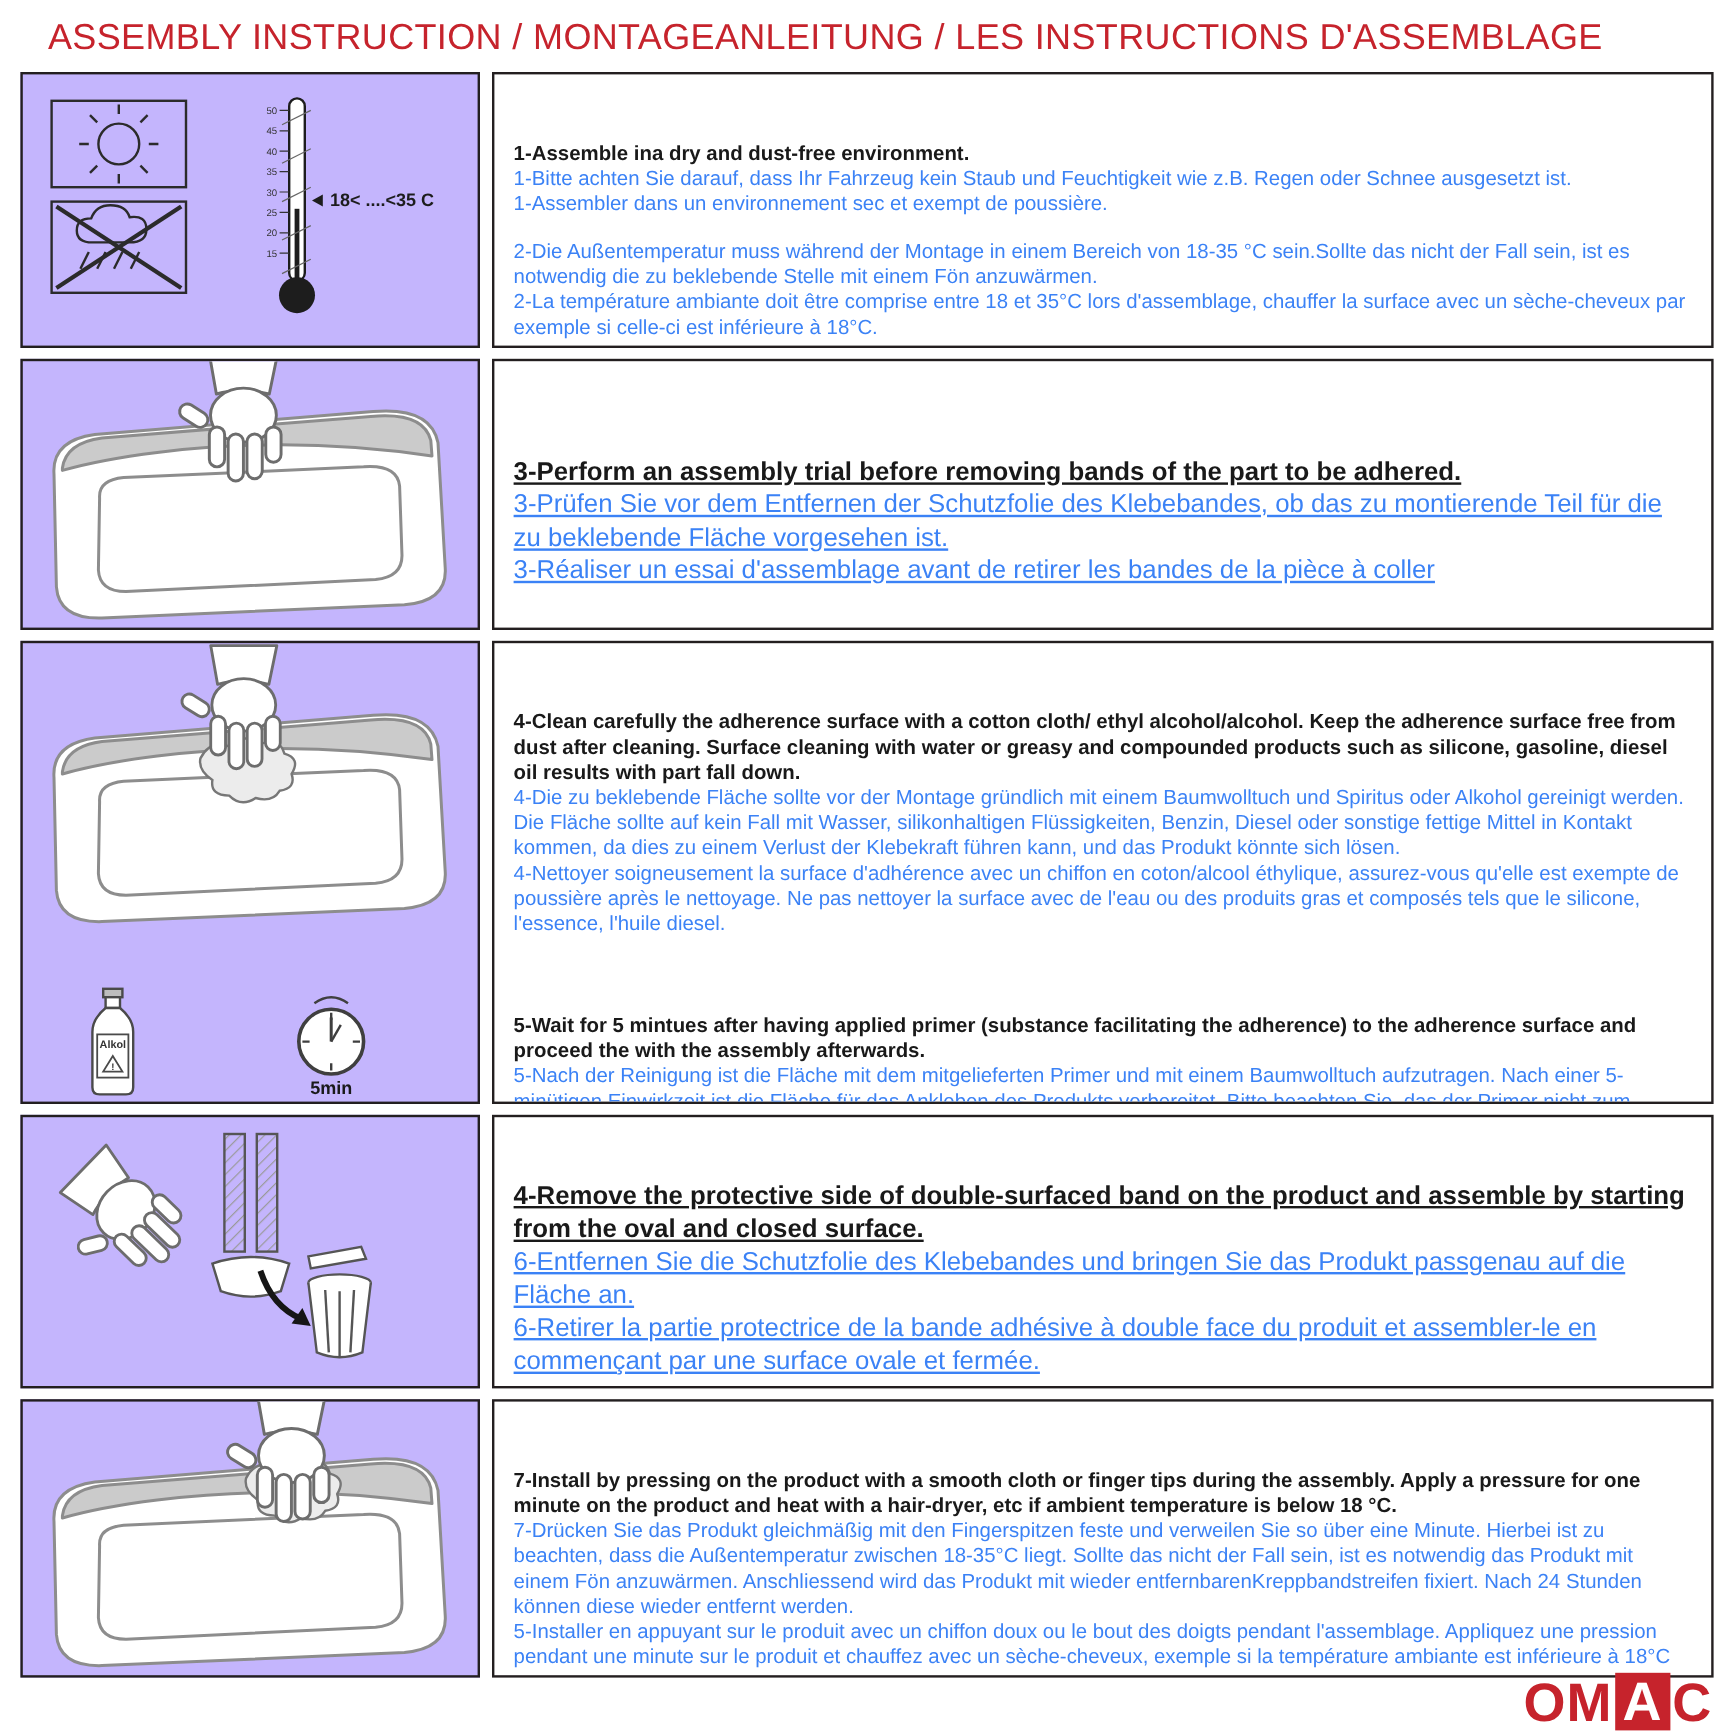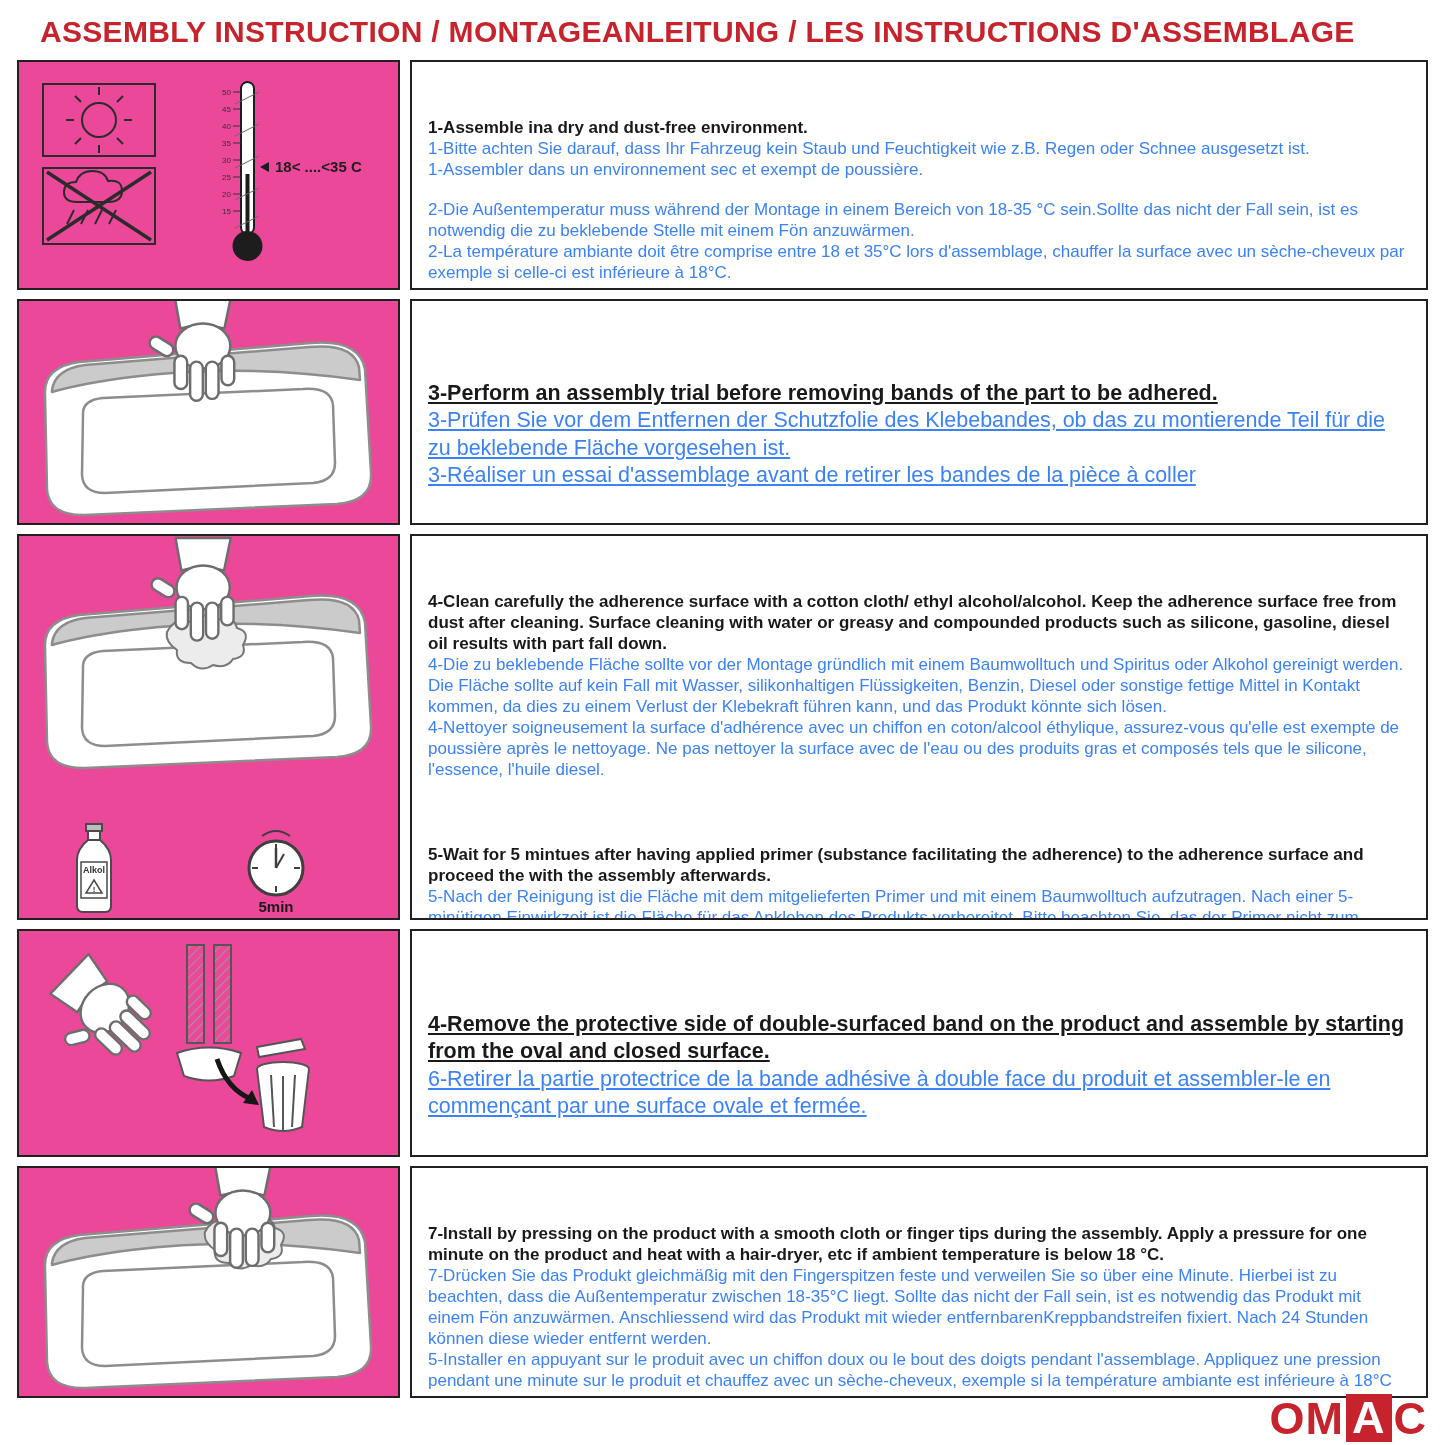--- a/index.html
+++ b/index.html
@@ -1,22 +1,22 @@
 <!DOCTYPE html>
 <html><head>
 <meta charset="utf-8">
 <style>
   * { margin:0; padding:0; box-sizing:border-box; }
   html,body { background:#ffffff; }
   body { font-family:"Liberation Sans", sans-serif; width:1445px; }
   .page { position:relative; width:1445px; height:1445px; background:#fff; overflow:hidden; }
-  .title { padding:15px 40px 11px 40px; font-size:30px; font-weight:700; color:#c6232c; letter-spacing:.3px; }
+  .title { padding:15px 40px 11px 40px; font-size:30px; font-weight:400; color:#c6232c; letter-spacing:.3px; }
   .rows { display:flex; flex-direction:column; gap:9px; padding:0 17px; }
   .row { display:flex; gap:10px; }
-  .illus { flex:none; width:383px; border:2px solid #231f20; background:#ec4899;
+  .illus { flex:none; width:383px; border:2px solid #231f20; background:#c4b5fd;
            display:flex; align-items:center; justify-content:center; overflow:hidden; }
   .textbox { flex:1; border:2px solid #231f20; background:#fff; padding:10px 16px; overflow:hidden; }
   .textbox.center { display:flex; flex-direction:column; justify-content:center; }
   .row1{height:230px} .row2{height:226px} .row3{height:386px} .row4{height:228px} .row5{height:232px}
   p.t { font-size:17px; line-height:21px; color:#3b82f6; }
   p.t.b { font-weight:bold; color:#191919;margin-top:45px; }
   .big p.t { font-size:21.5px; line-height:27.5px;text-decoration:underline; }
   .pgap { height:19px; }
   .logo { position:absolute; right:18px; bottom:3px; font-weight:700; font-size:45px; line-height:1;
           display:flex; align-items:center; letter-spacing:1px; }
@@ -201,20 +201,21 @@
             <ellipse cx="264" cy="140" rx="26" ry="7"></ellipse>
             <path d="M238 140 L245 198 Q264 206 283 198 L290 140"></path>
             <line x1="252" y1="146" x2="255" y2="198"></line>
             <line x1="264" y1="147" x2="264" y2="201"></line>
             <line x1="276" y1="146" x2="273" y2="198"></line>
           </g>
         </svg>
       </div>
       <div class="textbox center big">
         <p class="t b">4-Remove the protective side of double-surfaced band on the product and assemble by starting from the oval and closed surface.</p>
+        <p class="t">6-Entfernen Sie die Schutzfolie des Klebebandes und bringen Sie das Produkt passgenau auf die Fläche an.</p>
         <p class="t">6-Retirer la partie protectrice de la bande adhésive à double face du produit et assembler-le en commençant par une surface ovale et fermée.</p>
       </div>
     </div>
 
     <div class="row row5">
       <div class="illus">
         <svg width="379" height="232" viewBox="0 0 379 232">
           <use href="#panel-sym" transform="translate(0,24)"></use>
           <path d="M186 66 q8 -16 24 -10 q12 -12 26 -2 q16 -6 20 8 q14 4 6 17 q4 12 -10 14 q-6 10 -20 6 q-12 8 -22 -2 q-16 0 -14 -13 q-12 -8 -10 -18 z" fill="#ececec" stroke="#777" stroke-width="2"></path>
           <use href="#hand-sym" transform="translate(168,-4) scale(0.98)"></use>

